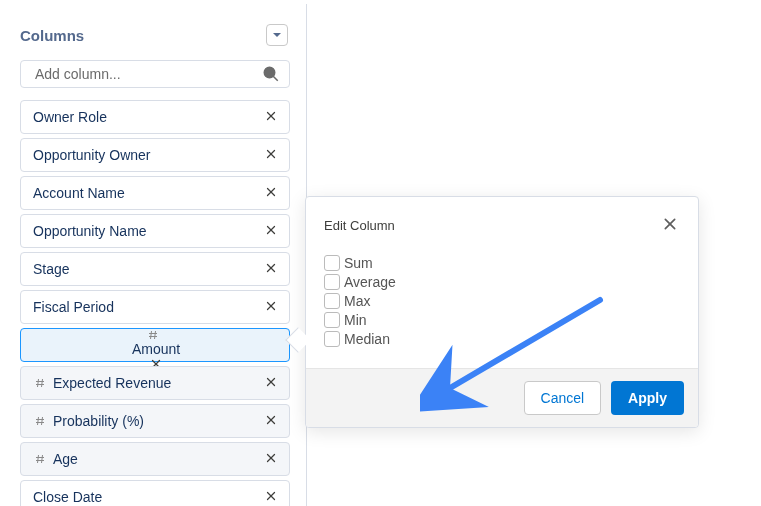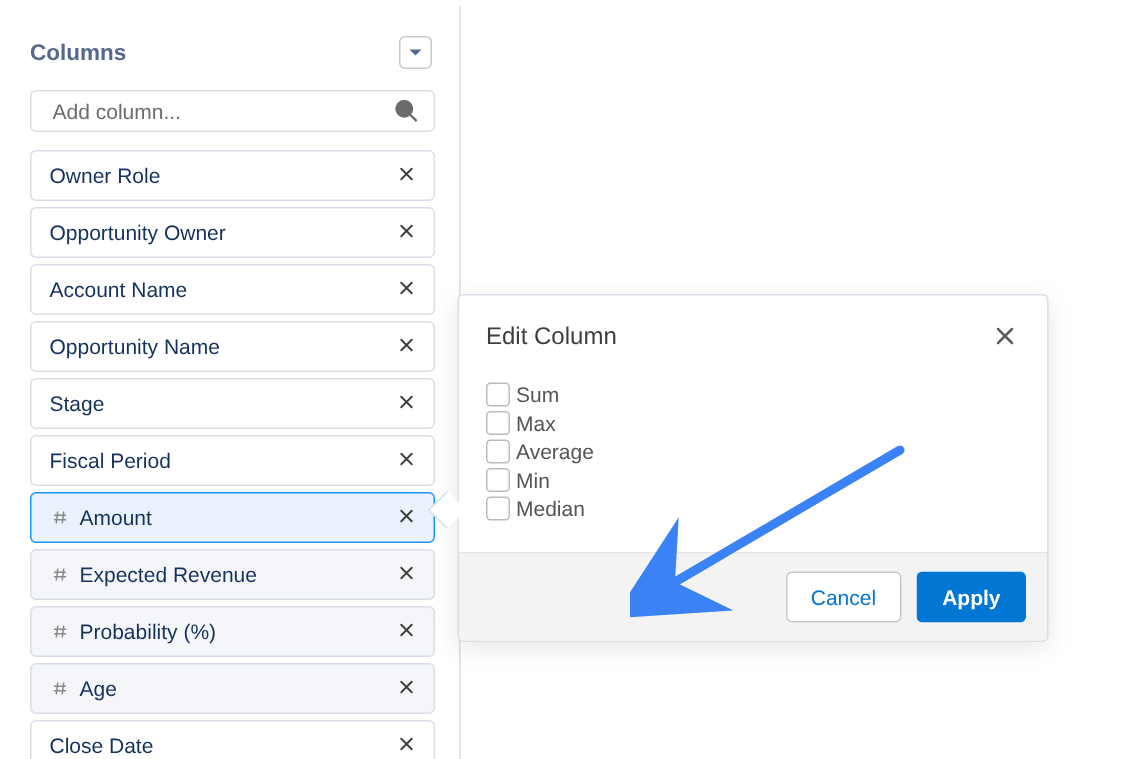--- a/index.html
+++ b/index.html
@@ -74,21 +74,21 @@
     display: flex;
     align-items: center;
     height: 34px;
     border: 1px solid #d8dde6;
     border-radius: 4px;
     padding: 0 10px 0 12px;
     background: #fff;
     cursor: move;
   }
   .col-item.numeric { background: #f4f6f9; }
-  .col-item.selected { border-color: #1b96ff; background: #eaf3fb; }
+  .col-item.selected { border-color: #1b96ff; background: #eaf3fb; flex-direction: column; }
   .hash-icon-wrap {
     width: 14px; height: 14px;
     margin-right: 6px;
     color: #8a8a8a;
     display: flex; align-items: center; justify-content: center;
   }
   .hash-icon-wrap svg { width: 12px; height: 12px; }
   .col-label {
     flex: 1;
     color: #16325c;
@@ -124,21 +124,21 @@
     box-shadow: 0 4px 18px rgba(0,0,0,0.10);
     z-index: 20;
   }
   .popover-header {
     display: flex;
     align-items: center;
     justify-content: space-between;
     padding: 18px 18px 6px 18px;
   }
   .popover-title {
-    font-size: 16px;
+    font-size: 13px;
     color: #3e3e3c;
   }
   .popover-close {
     width: 20px; height: 20px;
     display: flex; align-items: center; justify-content: center;
     cursor: pointer;
     color: #5e5e5e;
   }
   .popover-close svg { width: 16px; height: 16px; }
   .popover-body {
@@ -380,25 +380,25 @@
 
     <div class="popover-body">
       <div id="summarize-options">
 
       <div class="check-row">
             <span class="checkbox"></span>
             <span class="check-label">Sum</span>
           </div>
           <div class="check-row">
             <span class="checkbox"></span>
-            <span class="check-label">Max</span>
+            <span class="check-label">Average</span>
           </div>
           <div class="check-row">
             <span class="checkbox"></span>
-            <span class="check-label">Average</span>
+            <span class="check-label">Max</span>
           </div>
           <div class="check-row">
             <span class="checkbox"></span>
             <span class="check-label">Min</span>
           </div>
           <div class="check-row">
             <span class="checkbox"></span>
             <span class="check-label">Median</span>
           </div>
         </div>

